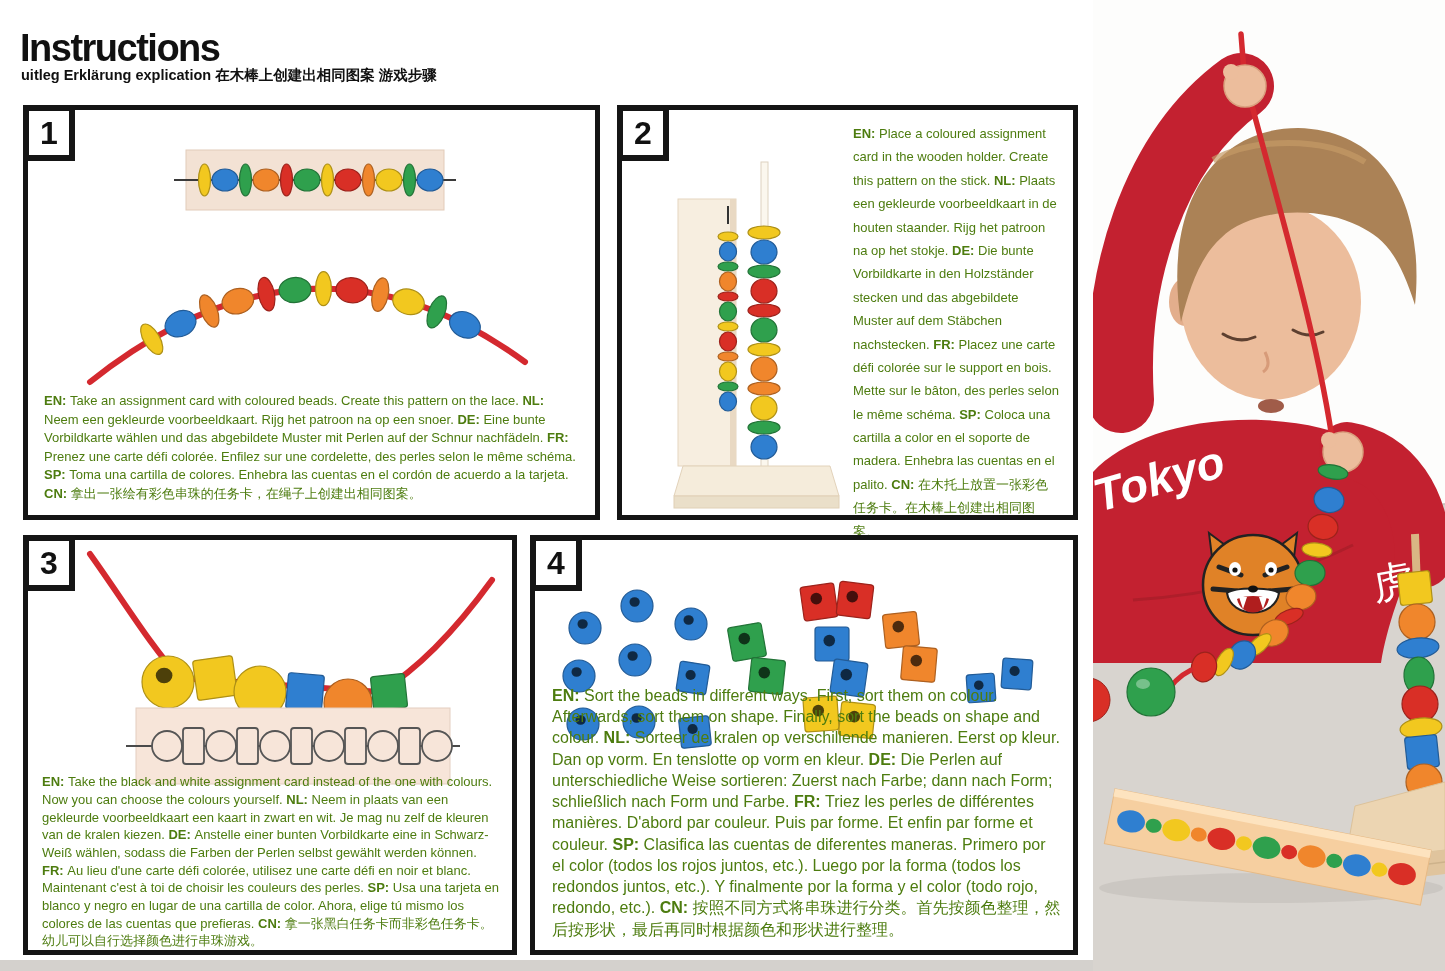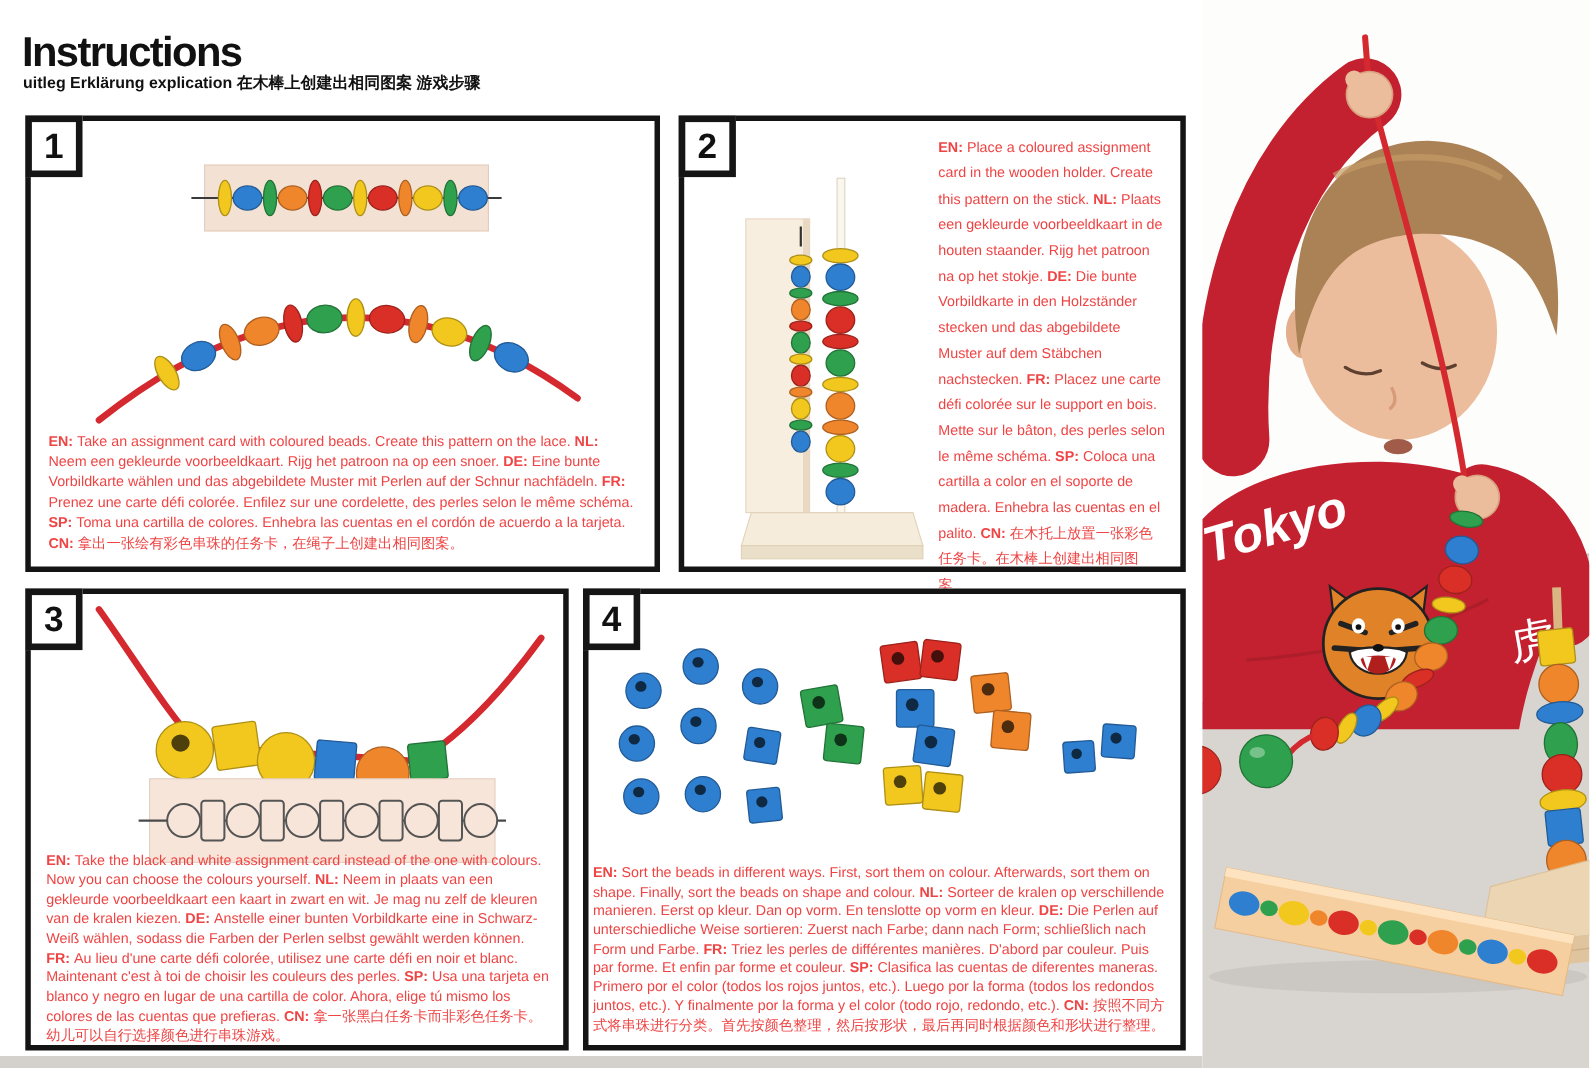--- a/index.html
+++ b/index.html
@@ -9,26 +9,26 @@
        letter-spacing:-1.5px;color:#111;}
   .page-subtitle{position:absolute;left:21px;top:66px;font-size:14.5px;font-weight:700;color:#111;}
   .ibox{position:absolute;border:5px solid #141414;background:#fff;}
   .box1{left:23px;top:105px;width:567px;height:405px;}
   .box2{left:617px;top:105px;width:451px;height:405px;}
   .box3{left:23px;top:535px;width:484px;height:410px;}
   .box4{left:530px;top:535px;width:538px;height:410px;}
   .badge{position:absolute;left:-5px;top:-5px;width:40px;height:44px;border:6px solid #151515;
        background:#fff;display:flex;align-items:center;justify-content:center;
        font-size:32px;font-weight:800;color:#111;z-index:3;}
-  .instr-text{position:absolute;font-size:13px;color:#ef4444;}
+  .instr-text{position:absolute;font-size:13px;color:#4d7c0f;}
   .instr-text b{font-weight:700;}
   .t1{left:16px;right:14px;bottom:12px;line-height:1.42;margin-top:28px;}
   .t2{right:14px;top:12px;width:206px;line-height:1.8;}
   .t3{left:14px;right:12px;bottom:0;line-height:1.36;}
-  .t4{left:4px;right:12px;bottom:10px;font-size:13px;line-height:1.33;}
+  .t4{left:17px;right:12px;bottom:10px;font-size:16px;line-height:1.33;}
   .ill{position:absolute;left:0;top:0;}
   .photo{position:absolute;left:1093px;top:0;width:352px;height:971px;}
   .bottom-band{position:absolute;left:0;top:960px;width:1093px;height:11px;background:#d4d1cd;}
 </style>
 </head>
 <body>
 
 <h1 class="page-title">Instructions</h1>
 <div class="page-subtitle">uitleg Erklärung explication 在木棒上创建出相同图案 游戏步骤</div>
 

